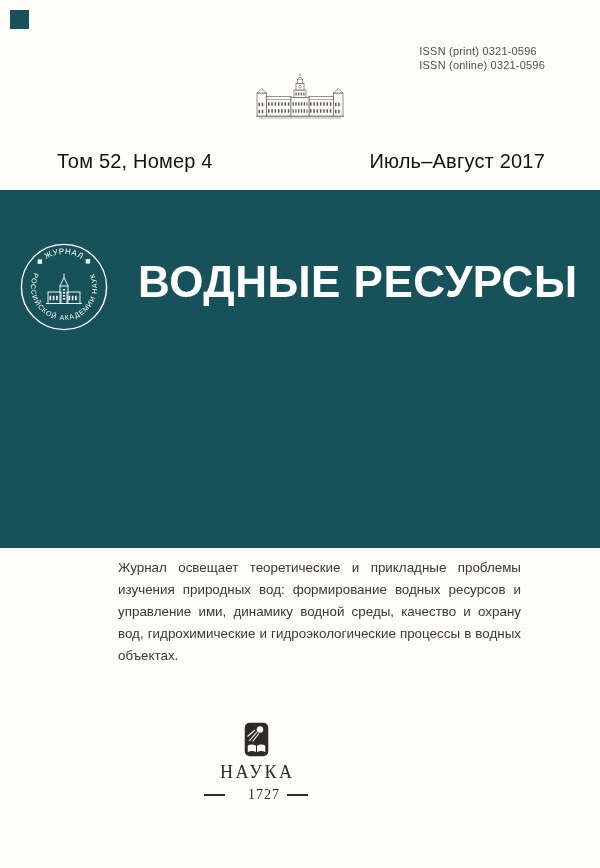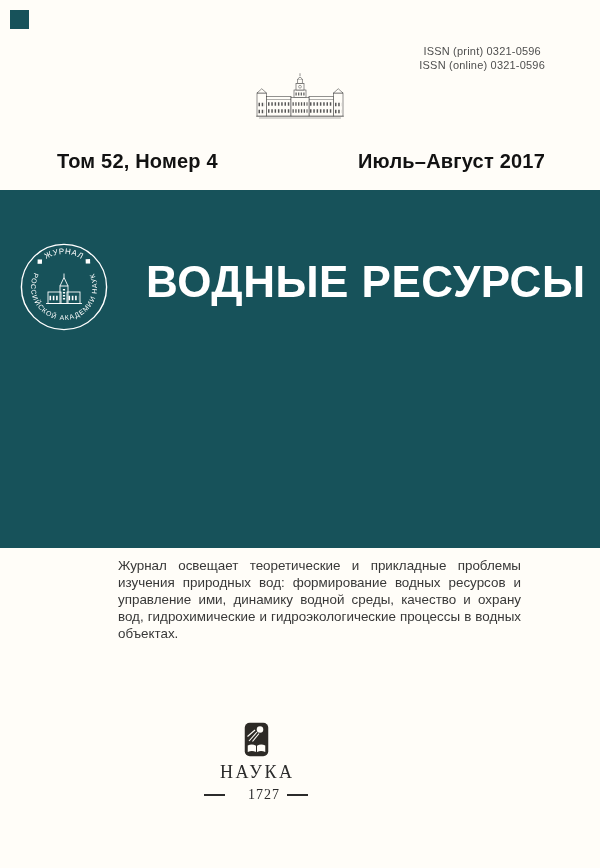--- a/index.html
+++ b/index.html
@@ -2,40 +2,40 @@
 <html><head>
 <meta charset="utf-8">
 <style>
   :root{ --teal:#17525a; --ink:#2b2b2b; --paper:#fffdf8; }
   html,body{margin:0;padding:0;background:#888;}
   .page{
     position:relative;width:600px;height:868px;background:var(--paper);
     font-family:"Liberation Sans",sans-serif;overflow:hidden;margin:0 auto;
   }
   .corner-square{position:absolute;left:10px;top:10px;width:19px;height:19px;background:var(--teal);}
-  .issn{position:absolute;top:45px;right:55px;text-align:center;font-size:11px;line-height:13.5px;color:#4f4f4f;letter-spacing:.2px;}
+  .issn{position:absolute;top:45px;right:55px;text-align:left;font-size:11px;line-height:13.5px;color:#4f4f4f;letter-spacing:.2px;}
   .ras-building{position:absolute;left:254px;top:73px;width:92px;height:47px;}
   .ras-script{
     position:absolute;top:118px;left:0;width:600px;text-align:center;
     font-family:"DejaVu Serif","Liberation Serif",serif;font-style:italic;
     font-size:21px;color:#1d1d1d;letter-spacing:.5px;
   }
   .vol-row{
     position:absolute;top:150px;left:57px;right:55px;display:flex;justify-content:space-between;
-    font-weight:bold;font-size:20px;color:#121212;letter-spacing:.2px;
+    font-weight:normal;font-size:20px;color:#121212;letter-spacing:.2px;
   }
   .band{position:absolute;top:190px;left:0;width:600px;height:358px;}
   .band-left{position:absolute;left:0;top:0;width:116px;height:100%;background:var(--teal);}
-  .band-main{position:absolute;left:116px;right:0;top:0;height:100%;background:var(--teal);padding-left:12px;}
+  .band-main{position:absolute;left:108px;right:0;top:0;height:100%;background:var(--teal);padding-left:12px;}
   .ring-logo{position:absolute;left:20px;top:53px;width:88px;height:88px;}
   .title-wrap{padding:62px 0 0 18px;}
   .title{color:#ffffff;font-weight:bold;font-size:44px;line-height:60px;letter-spacing:.5px;white-space:nowrap;}
   .desc{
     position:absolute;top:557px;left:118px;width:403px;margin:0;
-    font-size:13.4px;line-height:17px;color:#383838;text-align:justify;
+    font-size:13.4px;line-height:22px;color:#383838;text-align:justify;
   }
   .publisher{position:absolute;top:722px;left:0;width:512px;display:flex;flex-direction:column;align-items:center;}
   .nauka-emblem{width:25px;height:35px;display:block;}
   .nauka-name{
     margin-top:5px;font-family:"Liberation Serif",serif;font-size:18px;font-weight:500;
     letter-spacing:2.5px;text-indent:2.5px;color:var(--ink);
   }
   .year-row{margin-top:4px;display:flex;align-items:center;gap:7px;color:var(--ink);}
   .dash{width:21px;height:2px;background:var(--ink);}
   .year{font-family:"Liberation Serif",serif;font-size:14px;letter-spacing:1px;margin-left:16px;}

